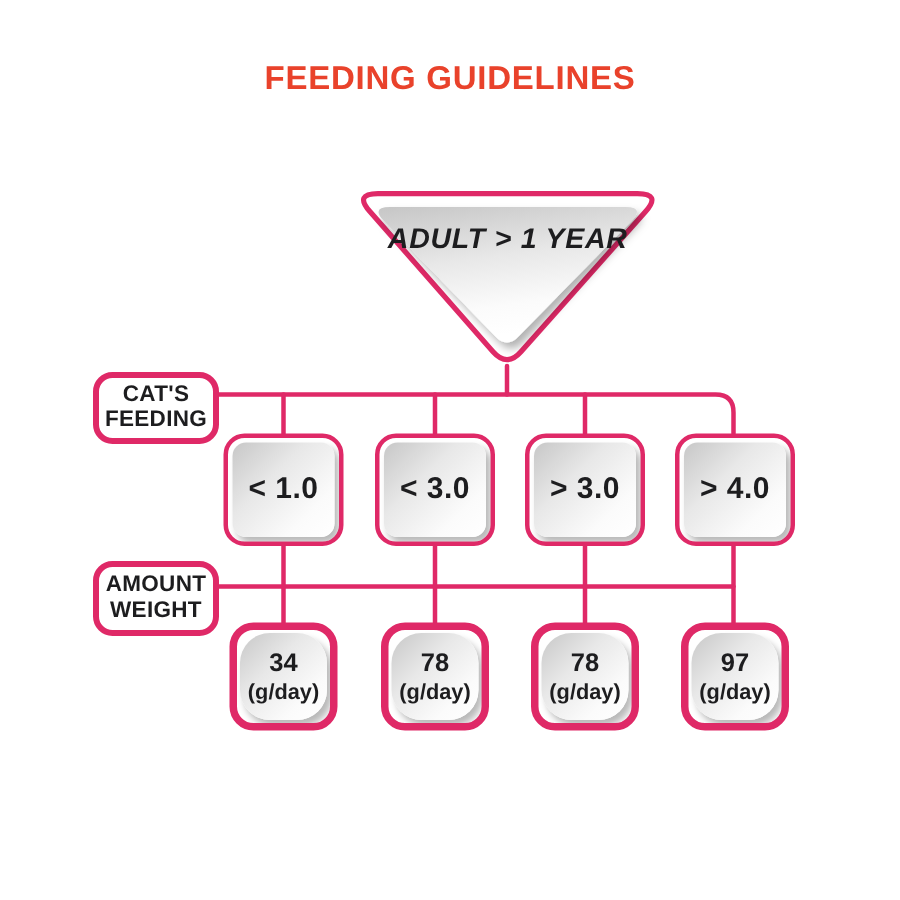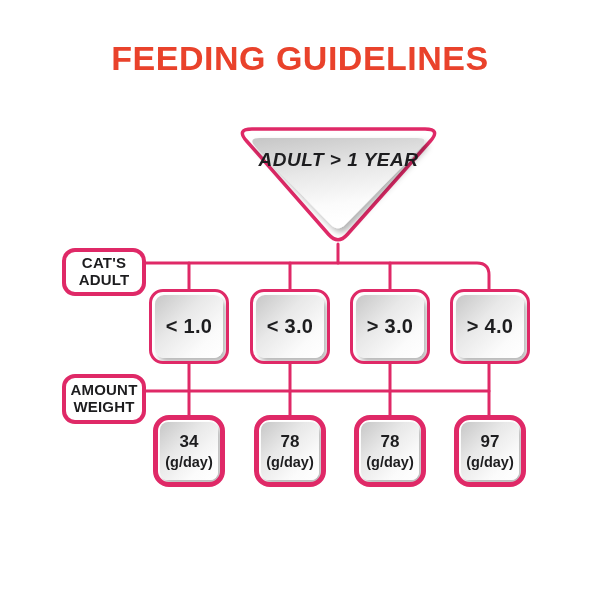--- a/index.html
+++ b/index.html
@@ -12,21 +12,21 @@
     position:relative;
     width:600px;height:600px;
     background:#ffffff;
     font-family:"Liberation Sans", sans-serif;
     overflow:hidden;
   }
   .title{
     position:absolute;
     left:0;top:39px;width:600px;
     text-align:center;
-    font-size:34px;
+    font-size:22px;
     font-weight:bold;
     letter-spacing:.5px;
     color:var(--red);
   }
   svg.wires{position:absolute;left:0;top:0;z-index:0;}
   .conn{fill:none;stroke:var(--pink);stroke-width:3;stroke-linecap:round;}
   .tri-outline{fill:#ffffff;stroke:var(--pink);stroke-width:3.5;}
   .tri-label{
     position:absolute;left:236px;top:149px;width:205px;
     text-align:center;
@@ -67,21 +67,21 @@
     padding:3px;
     font-size:20px;font-weight:600;letter-spacing:.3px;
   }
   .node.weight .node-inner{border-radius:9px;text-align:right;}
   .node.amount{
     top:415px;width:72px;height:72px;
     border:5px solid var(--pink);
     border-radius:16px;
     padding:2px;
   }
-  .node.amount .node-inner{border-radius:8px;line-height:1.3;text-align:center;}
+  .node.amount .node-inner{border-radius:20px;line-height:1.3;text-align:center;}
   .amount-value{font-size:17px;font-weight:600;}
   .amount-unit{font-size:14.5px;font-weight:700;}
   .w1{left:149px}.w2{left:250px}.w3{left:350px}.w4{left:450px}
   .a1{left:153px}.a2{left:254px}.a3{left:354px}.a4{left:454px}
 </style>
 </head>
 <body>
 
 <div class="stage">
 
@@ -114,21 +114,21 @@
     <path class="conn" d="M489,364 V415"></path>
 
     <path class="tri-outline" d="M252,129 H425 Q441,129 430.4,141 L347.3,234.5 Q338,245 328.7,234.5 L246.6,141 Q236,129 252,129 Z"></path>
     <path fill="url(#grayGrad)" filter="url(#softShadow)" d="M260,138 H417 Q430,138 421,147.3 L346.3,223.6 Q338,233 329.6,223.6 L256,147.4 Q247,138 260,138 Z"></path>
   </svg>
 
   <div class="tri-label">ADULT &gt; 1 YEAR</div>
 
   <div class="label-box label-weight">
     <span>CAT'S</span>
-    <span>ADULT</span>
+    <span>FEEDING</span>
   </div>
 
   <div class="label-box label-amount">
     <span>AMOUNT</span>
     <span>WEIGHT</span>
   </div>
 
   <div class="node weight w1">
     <div class="node-inner">
       <span>&lt; 1.0</span>

